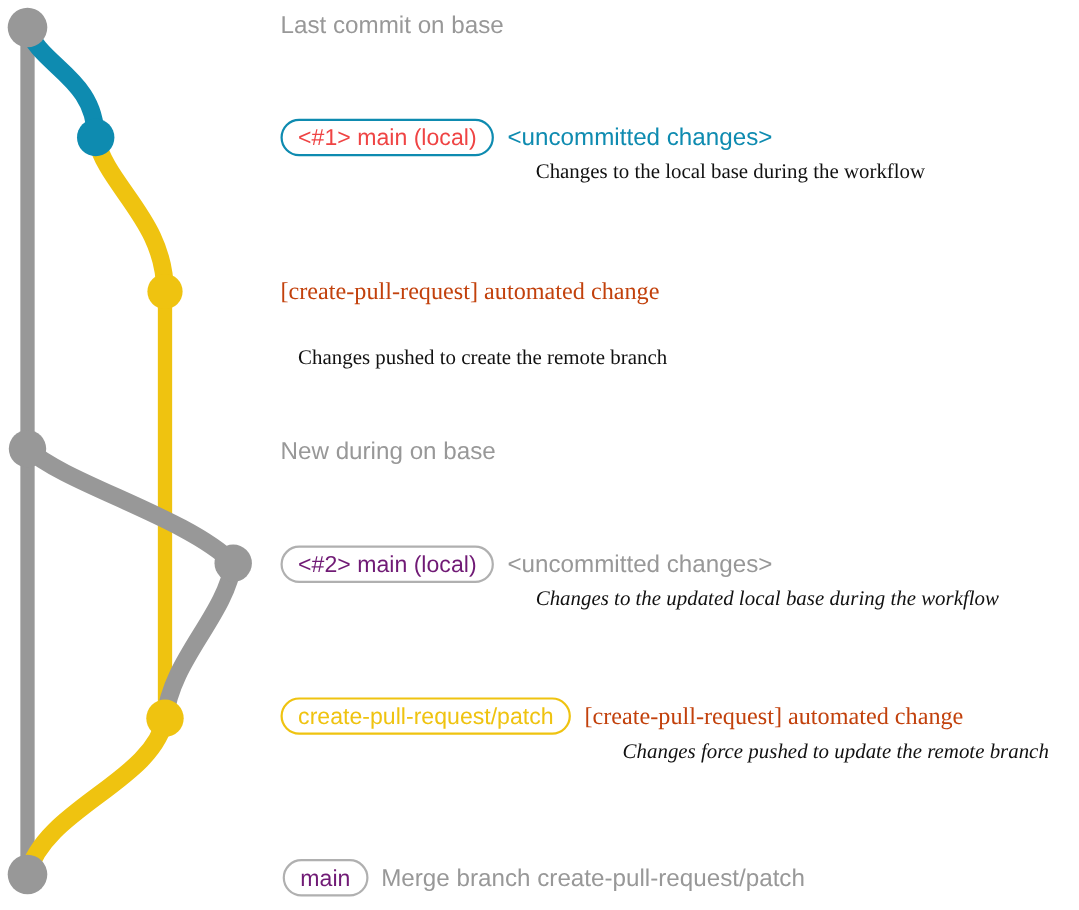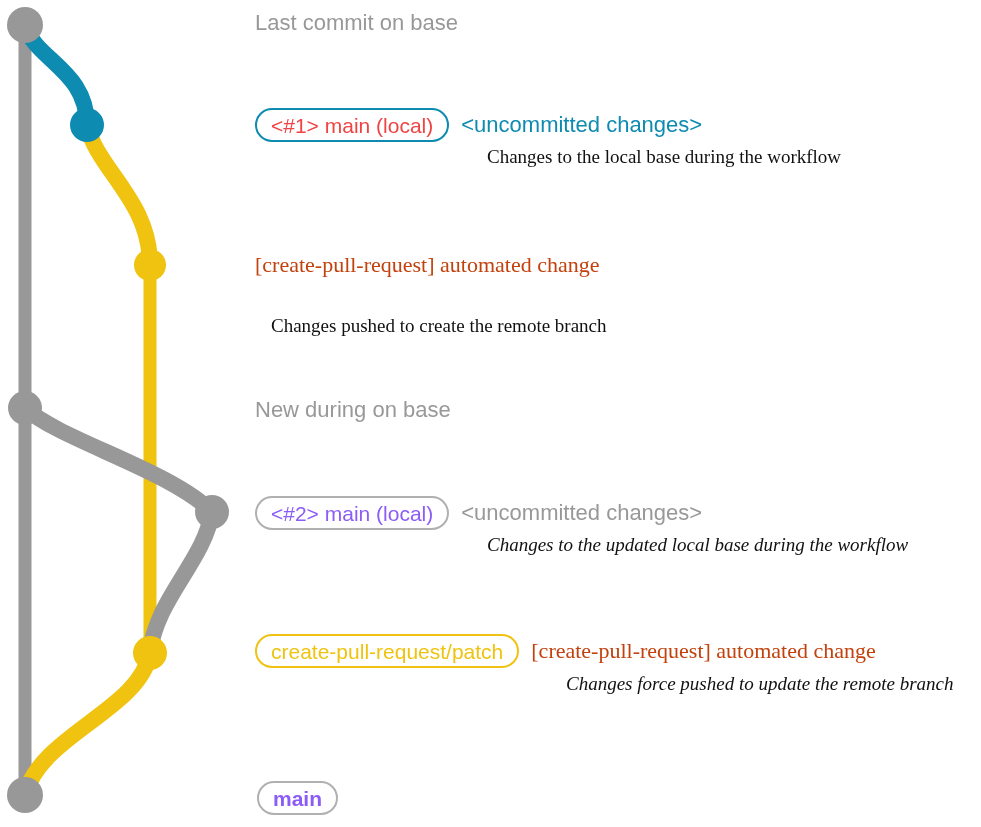--- a/index.html
+++ b/index.html
@@ -35,21 +35,21 @@
     border-radius: 999px;
     box-sizing: border-box;
     height: 34px;
     padding: 0 14px;
     font-size: 21px;
     font-family: "Liberation Sans", sans-serif;
     white-space: nowrap;
     line-height: 1;
   }
   .pill-blue  { border-color: #0e8bb0; color: #ef4444; text-align: right; }
-  .pill-gray  { border-color: #b0b0b0; color: #8b5cf6; }
+  .pill-gray  { border-color: #b0b0b0; color: #701a75; }
   .pill-yellow{ border-color: #efc310; color: #efc310; }
   .headline {
     font-size: 22px;
     font-family: "Liberation Sans", sans-serif;
     white-space: nowrap;
     line-height: 1;
   }
   .hl-gray   { color: #989898; }
   .hl-blue   { color: #0e8bb0; }
   .hl-yellow { color: #c2410c; font-family: Liberation Serif, serif; }
@@ -115,15 +115,16 @@
   <span class="headline hl-gray gap-after-pill">&lt;uncommitted changes&gt;</span>
 </div>
 <div class="subtext" style="left:487px; top:535px;font-style:italic;">Changes to the updated local base during the workflow</div>
 
 <div class="row" style="left:255px; top:634px;">
   <span class="pill pill-yellow">create-pull-request/patch</span>
   <span class="headline hl-yellow gap-after-pill">[create-pull-request] automated change</span>
 </div>
 <div class="subtext" style="left:566px; top:674px;font-style:italic;">Changes force pushed to update the remote branch</div>
 
-<div class="row" style="left:257px; top:781px;font-weight:bold;">
+<div class="row" style="left:257px; top:781px;">
   <span class="pill pill-gray">main</span>
+  <span class="headline hl-gray gap-after-pill">Merge branch create-pull-request/patch</span>
 </div>
 
 </body></html>

